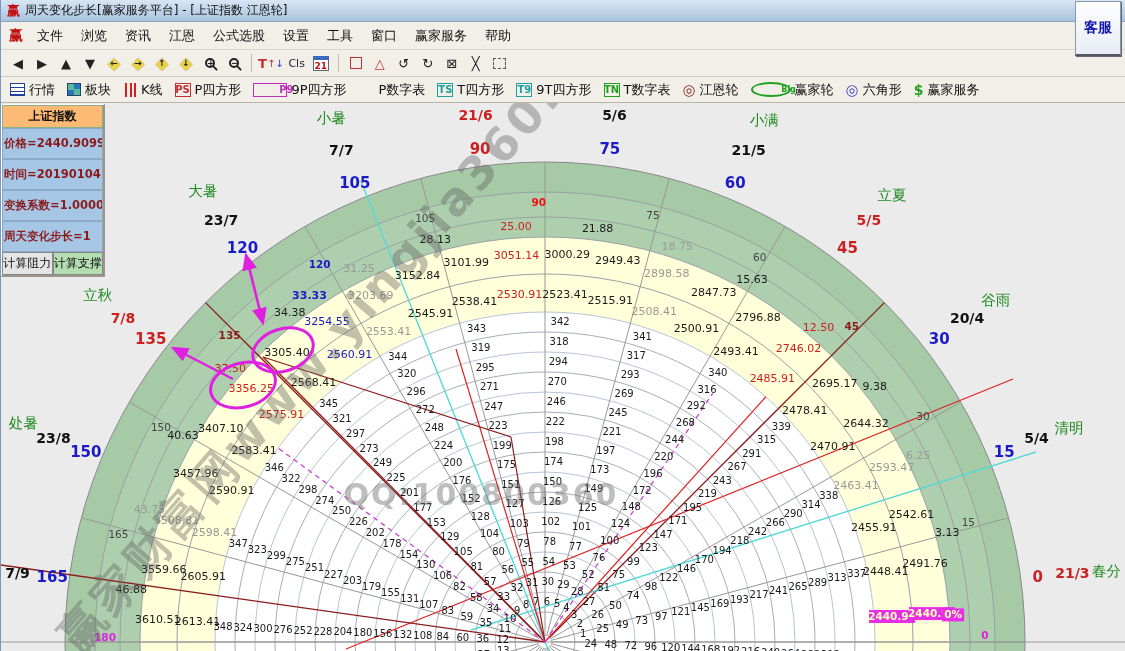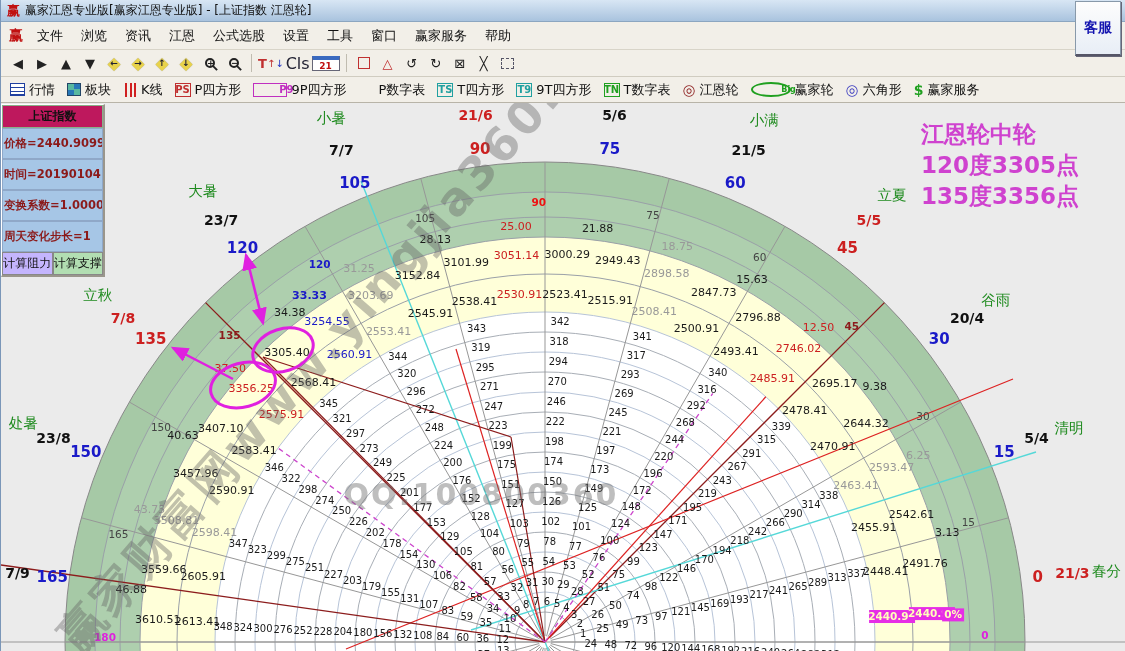--- a/index.html
+++ b/index.html
@@ -20,56 +20,56 @@
   .tbtn{min-width:22px;height:22px;display:inline-flex;align-items:center;justify-content:center;font-size:13px;color:#222;}
   .tsep{width:1px;height:18px;background:#c0bcb0;margin:0 4px;}
   .dia{position:relative;width:20px;height:20px;display:inline-flex;align-items:center;justify-content:center;}
   .dia .d{color:#e8d24a;font-size:17px;text-shadow:0 0 1px #998;}
   .dia .a{position:absolute;font-size:9px;color:#223;font-weight:bold;}
   .mag{width:10px;height:10px;border:2px solid #222;border-radius:50%;position:relative;display:inline-block;font-size:9px;line-height:7px;text-align:center;font-weight:bold;color:#222;}
   .mag::after{content:"";position:absolute;width:6px;height:2px;background:#222;bottom:-3px;right:-5px;transform:rotate(45deg);}
   .shp-sq{width:12px;height:12px;border:1px solid #c03030;display:inline-block;}
   .shp-dash{width:13px;height:11px;border:1px dashed #556;display:inline-block;}
   .red{color:#c03030;} .blue{color:#2030c0;}
-  .cls{font-size:16px;color:#223;}
-  .cal{width:28px;height:15px;border:1px solid #667;background:#fff;display:inline-block;font-size:9px;line-height:13px;text-align:center;color:#c01010;font-weight:bold;border-top:4px solid #3a6ac0;}
+  .cls{font-size:11px;color:#223;}
+  .cal{width:16px;height:15px;border:1px solid #667;background:#fff;display:inline-block;font-size:9px;line-height:13px;text-align:center;color:#c01010;font-weight:bold;border-top:4px solid #3a6ac0;}
   .toolbar2{height:26px;background:#f2efe8;display:flex;border-bottom:1px solid #b8b4a8;padding-left:4px;font-size:13px;color:#111;}
   .tb2-item{display:inline-flex;align-items:center;gap:4px;padding:2px 7px 2px 5px;cursor:default;}
   .mini{font-size:10px;font-weight:bold;display:inline-flex;align-items:center;justify-content:center;}
   .mini.box{width:16px;height:14px;border:1px solid;line-height:12px;}
   .mini.round{width:15px;height:15px;border:2px solid;border-radius:50%;font-size:8px;padding-left:36px;}
   .grid-ic{width:15px;height:13px;border:1px solid #2040a0;background:
     linear-gradient(#fff,#fff);position:relative;display:inline-block;}
   .grid-ic::before{content:"";position:absolute;left:0;right:0;top:3px;border-top:1px solid #2040a0;}
   .grid-ic::after{content:"";position:absolute;left:0;right:0;top:7px;border-top:1px solid #2040a0;box-shadow:0 3px 0 #2040a0;}
   .blocks-ic{width:14px;height:13px;display:inline-block;background:
     conic-gradient(#2878b8 25%,#58b8a0 0 50%,#2878b8 0 75%,#58b8a0 0);border:1px solid #246;}
   .kline-ic{display:inline-block;width:14px;height:14px;background:
     linear-gradient(90deg,transparent 2px,#d02020 2px 4px,transparent 4px 7px,#d02020 7px 9px,transparent 9px 11px,#d02020 11px 13px,transparent 13px);}
   
   #chart{position:absolute;left:0;top:103px;width:1125px;height:548px;background:#ebebeb;overflow:hidden;}
   #wheel{position:absolute;left:0;top:0;}
   
   .panel{position:absolute;left:0;top:1px;width:104px;background:#d6d2ca;border:1px solid #fff;border-right:2px solid #9a968c;border-bottom:2px solid #9a968c;font-size:12px;}
-  .panel-header{background:#be185d;border:1px solid #8ab08a;text-align:center;color:#111;padding:2px 0;font-weight:bold;}
+  .panel-header{background:#fdba74;border:1px solid #8ab08a;text-align:center;color:#111;padding:2px 0;font-weight:bold;}
   .panel-row{background:#a6c6e6;border:1px solid #8fa8c8;color:#8b1a1a;font-weight:bold;padding:7px 1px;white-space:nowrap;overflow:hidden;font-size:11.5px;}
   .panel-btns{display:flex;}
-  .panel-btn{flex:1;text-align:center;padding:2px 0;font-size:12px;border:1px solid #888;background:#c4b5fd;color:#111;cursor:default;}
+  .panel-btn{flex:1;text-align:center;padding:2px 0;font-size:12px;border:1px solid #888;background:#e5e5e5;color:#111;cursor:default;}
   .panel-btn.green{background:#b2dEB2;background:#b2deb2;}
   
   .gann-note{position:absolute;left:920px;top:16px;color:#cf42cf;font-size:23px;font-weight:bold;line-height:31px;white-space:nowrap;}
 </style>
 </head>
 <body>
 
 <div id="app">
 
   <div class="titlebar">
     <span class="winlogo">赢</span>
-    <span class="titletext">赢家江恩专业版[赢家江恩专业版] - [上证指数 江恩轮]</span>
+    <span class="titletext">周天变化步长[赢家服务平台] - [上证指数 江恩轮]</span>
     <span class="support-tab">客服</span>
   </div>
 
   <div class="menubar">
     <span class="winlogo">赢</span>
     <nav id="menu-items" style="display:flex;">
         <span class="menu-item">文件</span>
         <span class="menu-item">浏览</span>
         <span class="menu-item">资讯</span>
         <span class="menu-item">江恩</span>
@@ -591,20 +591,15 @@
           <div class="panel-row">时间=20190104</div>
           <div class="panel-row">变换系数=1.00000</div>
           <div class="panel-row">周天变化步长=1</div>
         </div>
       <div class="panel-btns" id="panel-btns">
           <div class="panel-btn">计算阻力</div>
           <div class="panel-btn green">计算支撑</div>
         </div>
     </div>
 
-    <div class="gann-note" id="gann-note">
-        <div>江恩轮中轮</div>
-        <div>120度3305点</div>
-        <div>135度3356点</div>
-      </div>
   </div>
 
 </div>
 
 </body></html>

